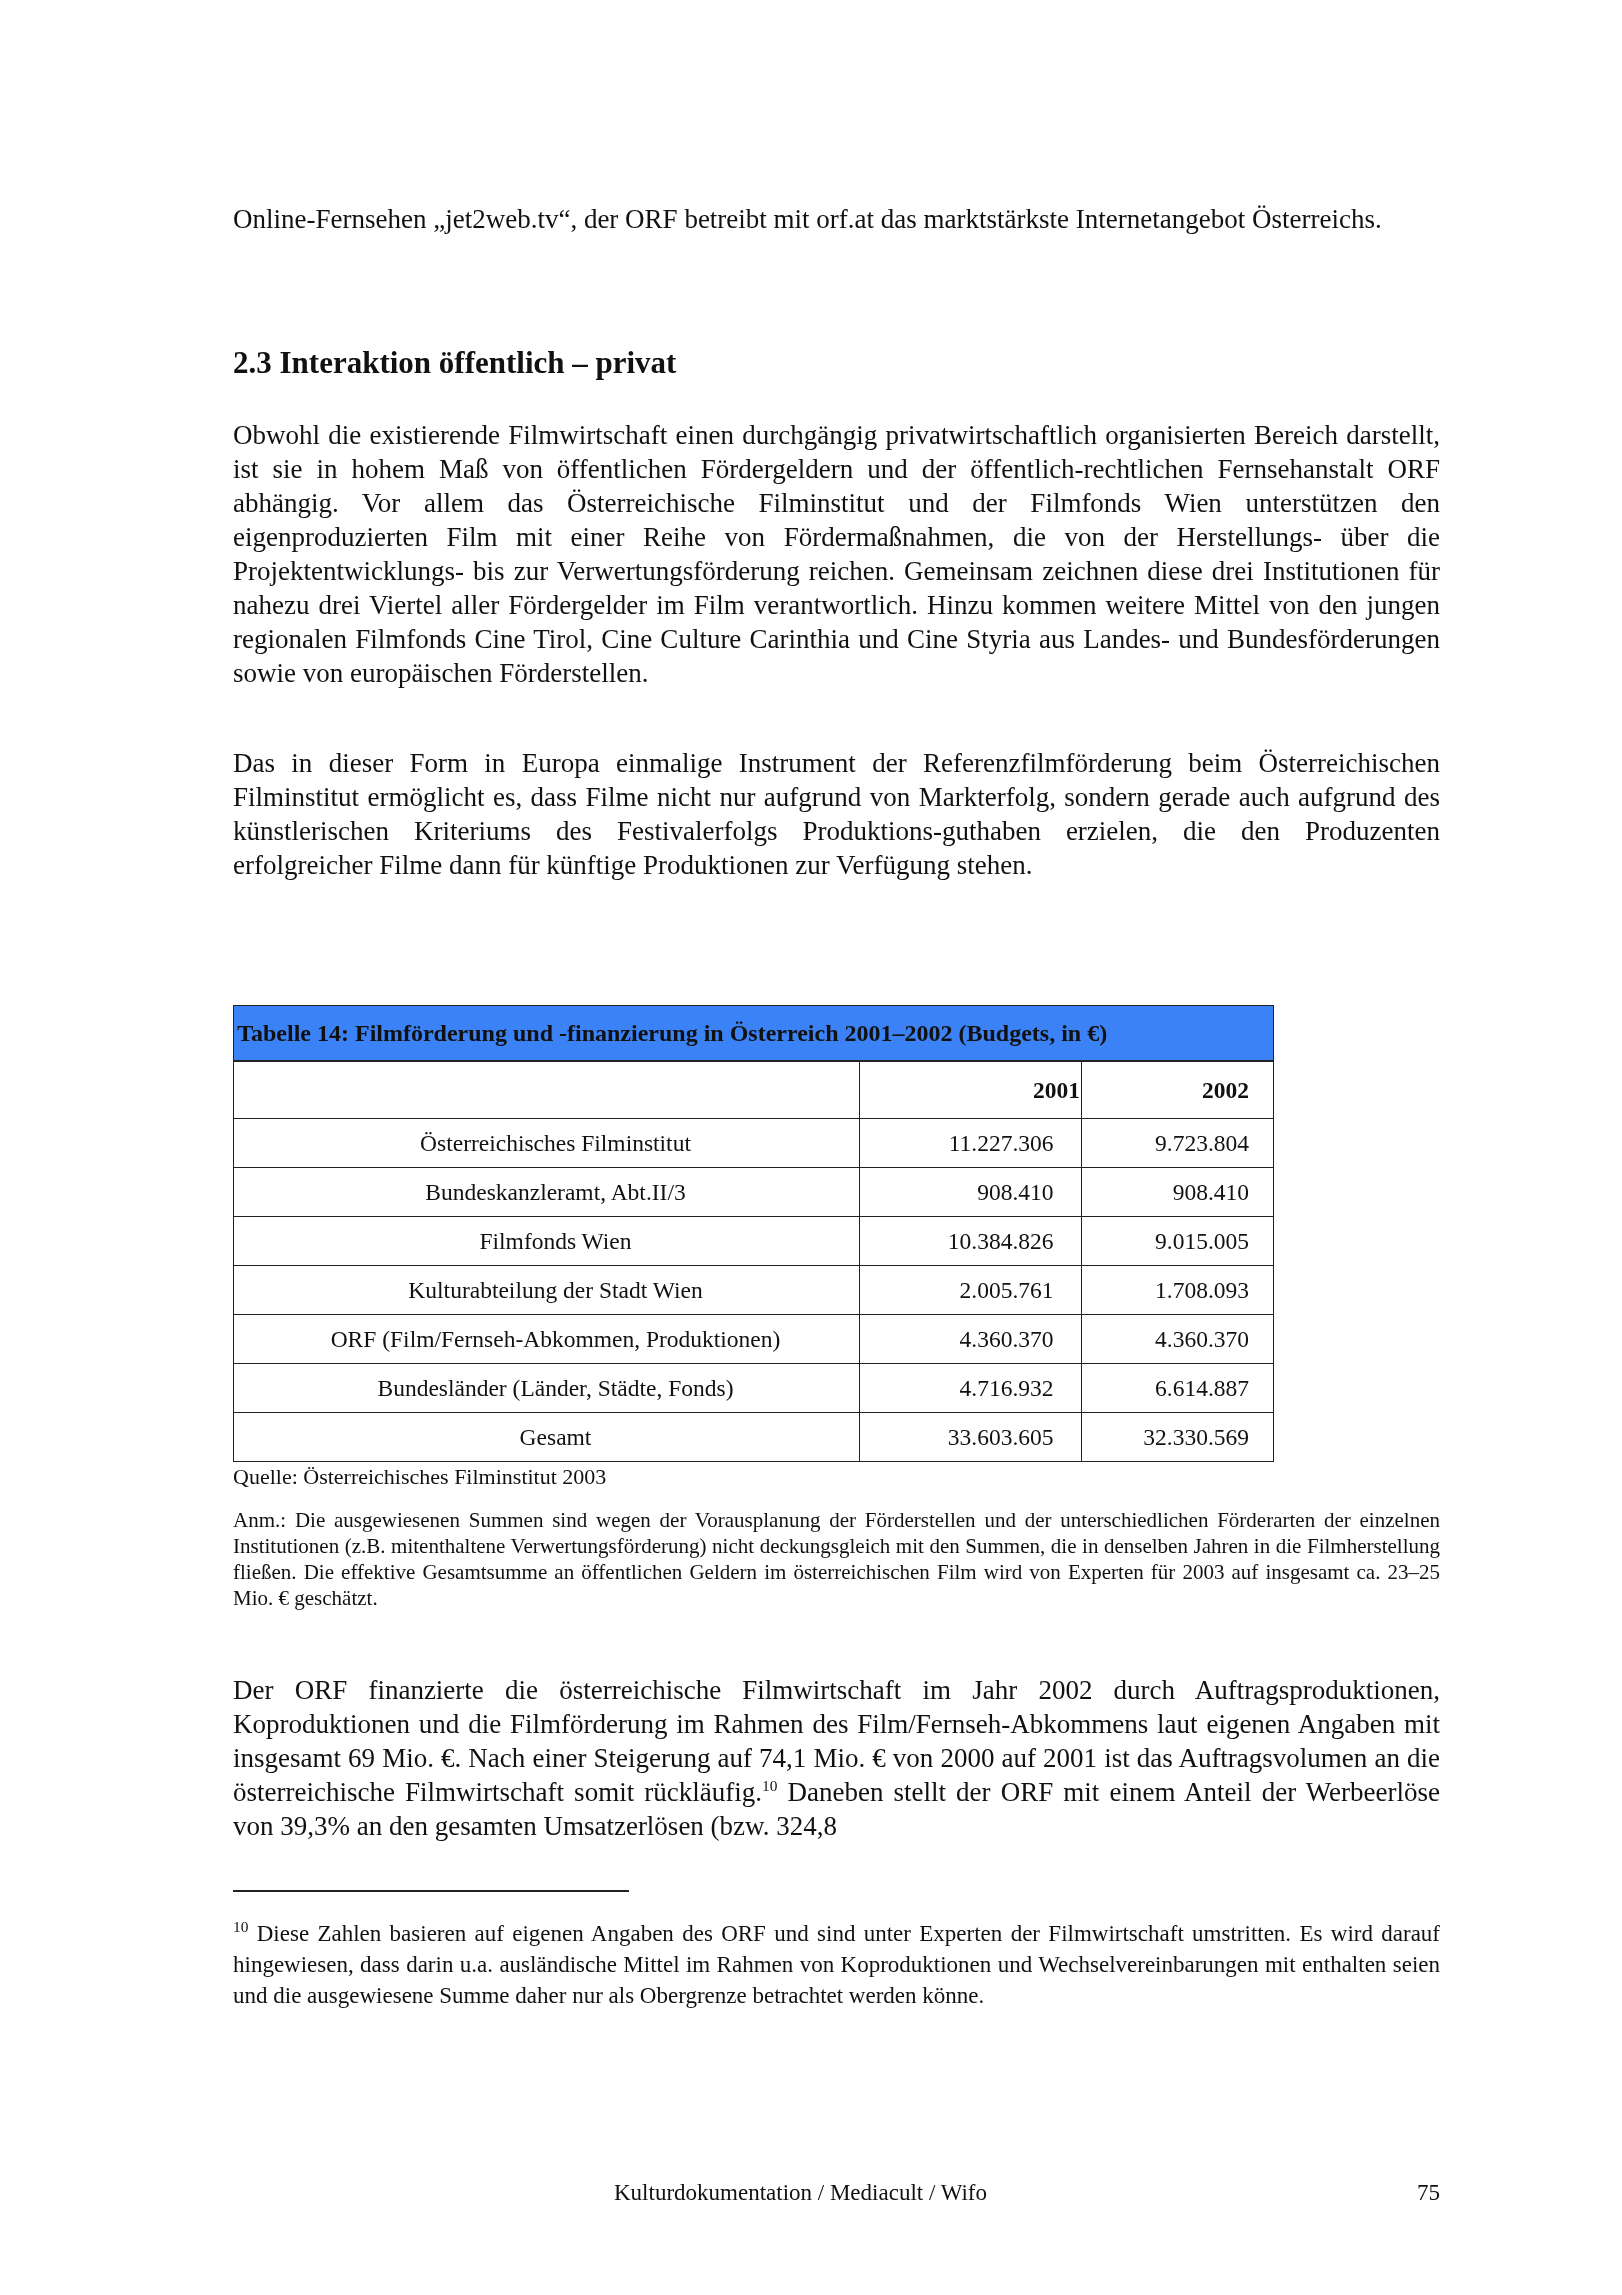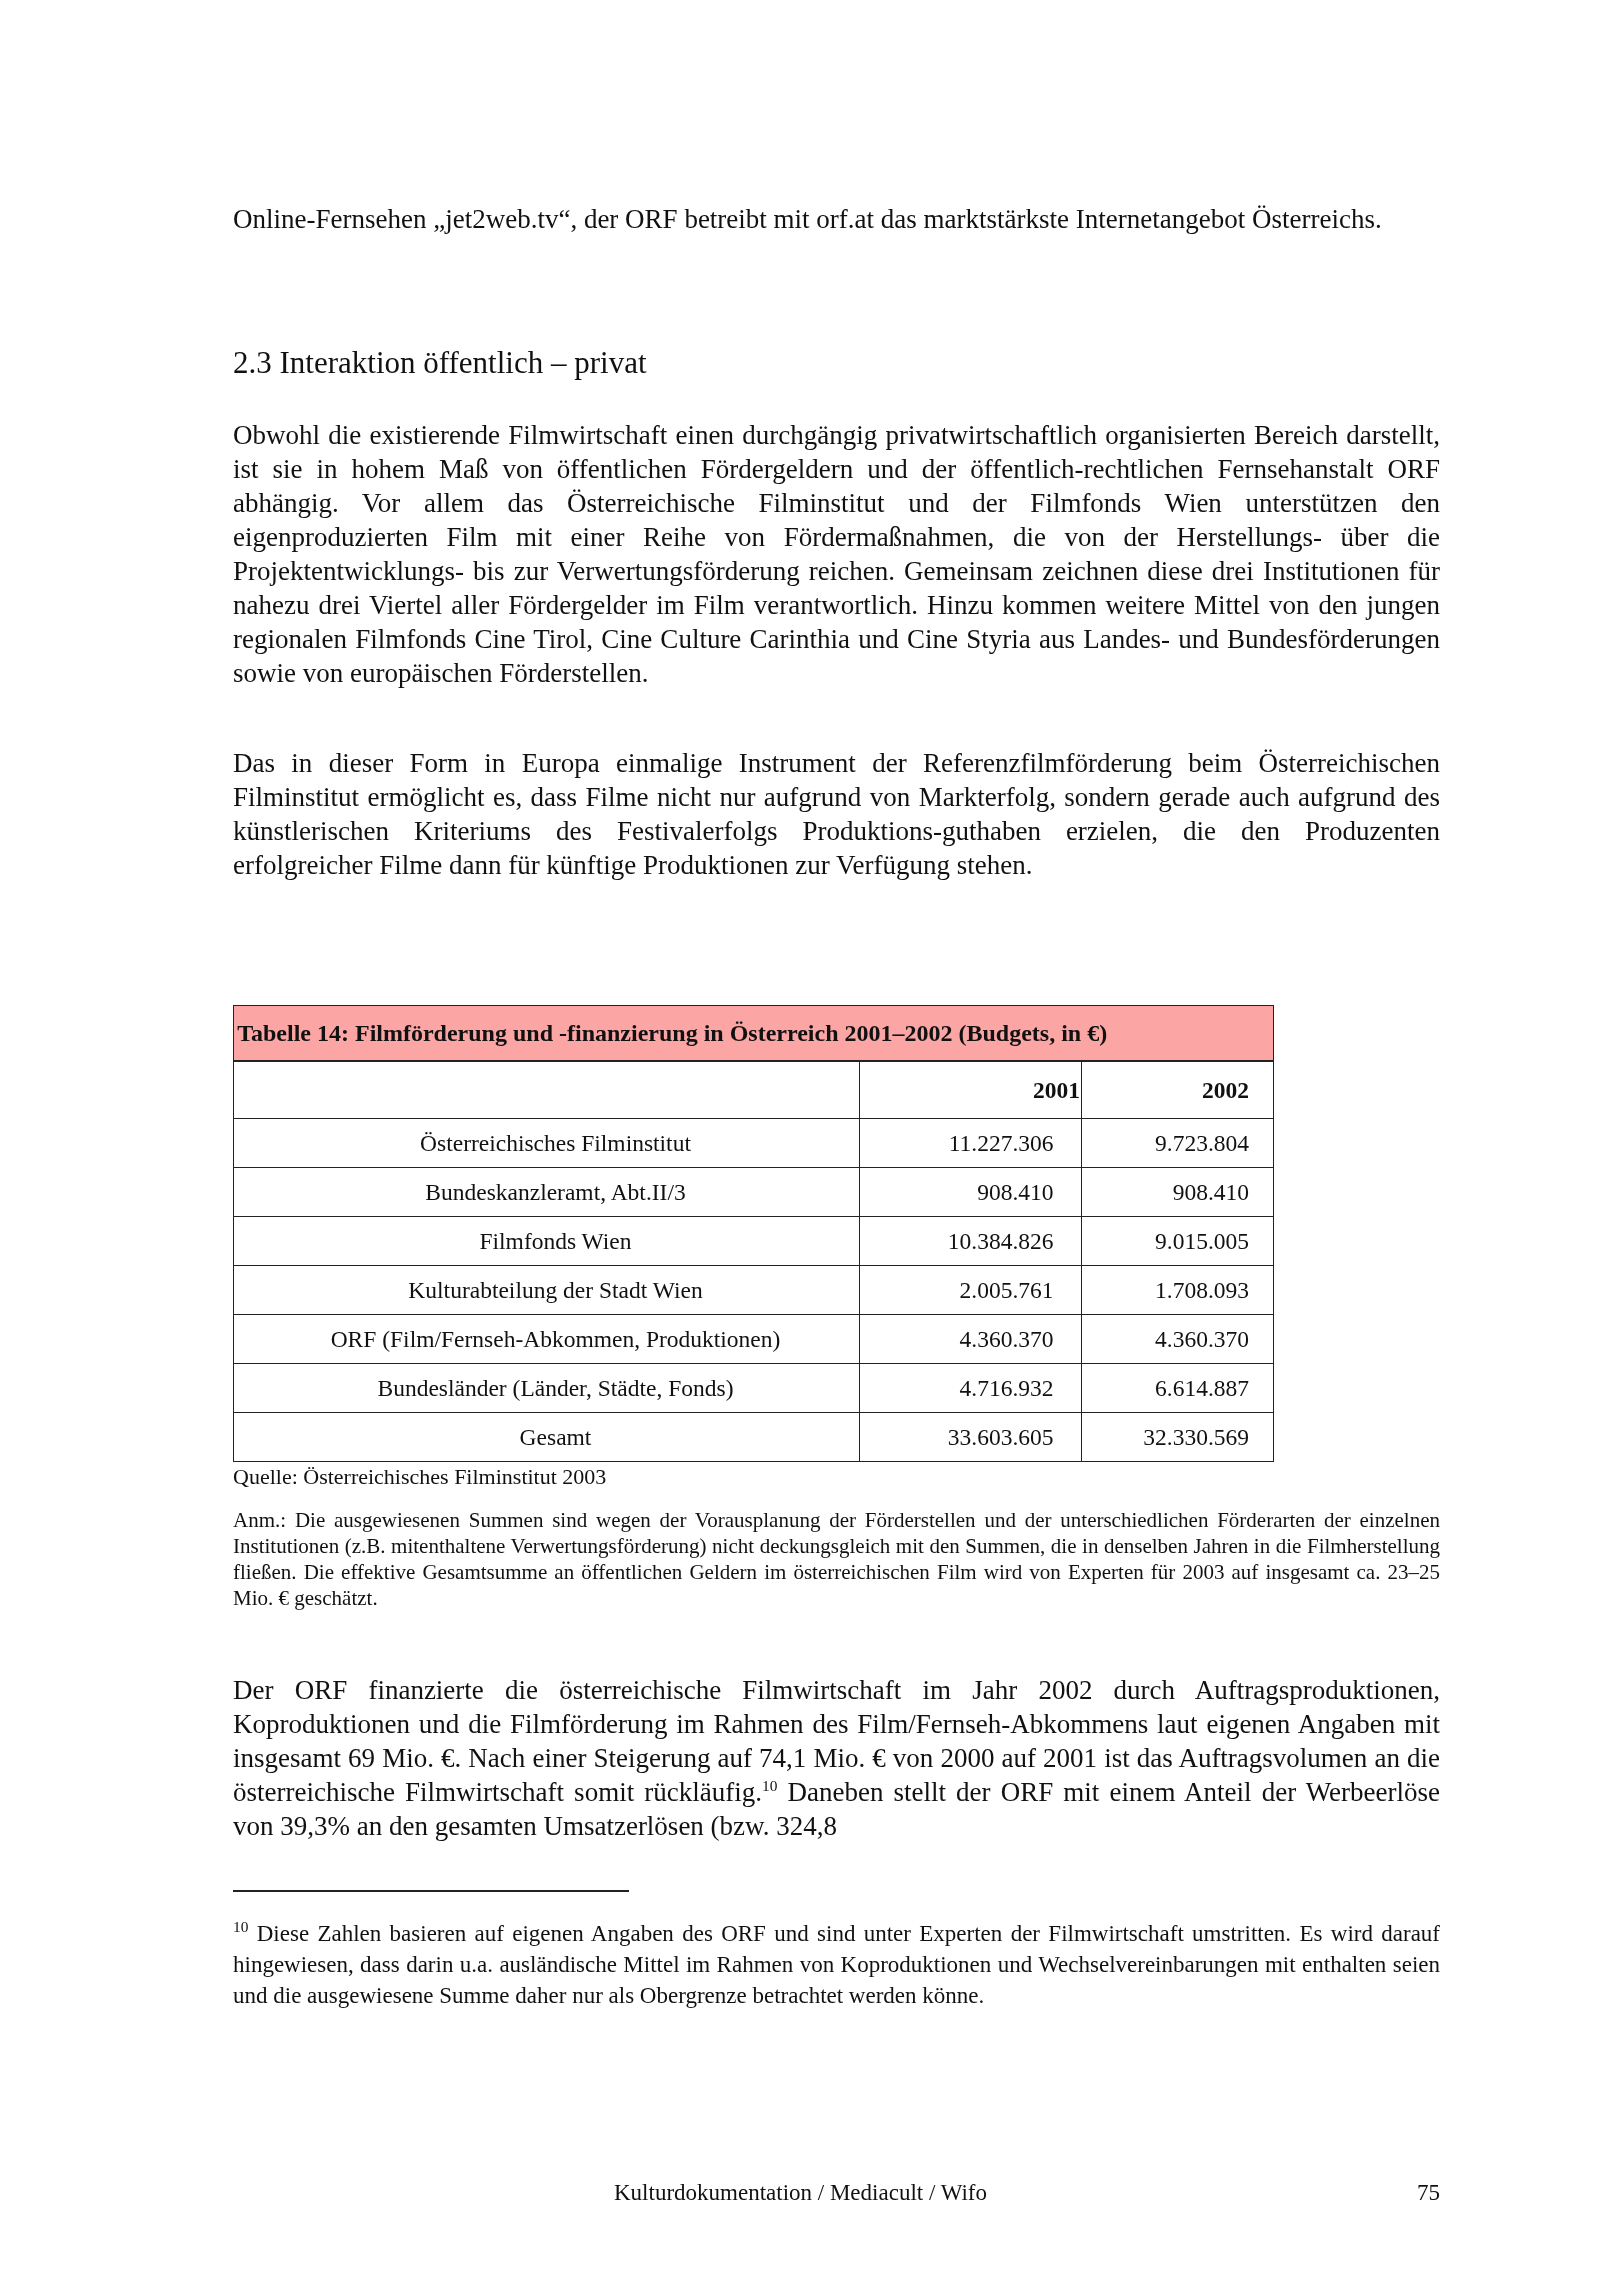--- a/index.html
+++ b/index.html
@@ -1,26 +1,26 @@
 <!DOCTYPE html>
 <html style="font-size:13px"><head>
 <meta charset="utf-8">
 <style>
   html, body { margin: 0; padding: 0; background: #ffffff; }
   body { width: 1622px; height: 2295px; position: relative; font-family: "Liberation Serif", "DejaVu Serif", serif; color: #111; }
   .page { position: absolute; left: 233px; top: 0; width: 1207px; }
   .para { font-size: 27px; line-height: 34px; text-align: justify; margin: 0; }
   .p-intro { position: absolute; top: 174px; margin-top: 28px; }
-  .heading { position: absolute; top: 345px; font-size: 31px; font-weight: normal; margin: 0; }
+  .heading { position: absolute; top: 345px; font-size: 31px; font-weight: bold; margin: 0; }
   .p1 { position: absolute; top: 418px; }
   .p2 { position: absolute; top: 746px; }
   .tbl-wrap { position: absolute; top: 1005px; left: 0; width: 1041px; }
   table { border-collapse: collapse; width: 1041px; font-size: 23.5px; }
   td, th { border: 1.6px solid #222; }
-  .caption-cell { background: #fca5a5; font-weight: bold; text-align: left; padding: 0 3.2px; height: 54px; font-size: 24px; border-bottom: 2.4px solid #222; }
+  .caption-cell { background: #3b82f6; font-weight: bold; text-align: left; padding: 0 3.2px; height: 54px; font-size: 24px; border-bottom: 2.4px solid #222; }
   .hdr-row td { height: 54px; font-weight: bold; text-align: right; }
   .data-row td { height: 46px; }
   .label-cell { padding-left: 19.5px; text-align: center; width: 633px; }
   .num-cell { text-align: right; padding-right: 27.6px; }
   .c1 { width: 199px; }
   .c2 { width: 170px; padding-right: 24px; }
   .total td { font-weight: normal; }
   .source { position: absolute; top: 1464px; font-size: 22px; margin: 0; }
   .note { position: absolute; top: 1507px; font-size: 21px; line-height: 26px; text-align: justify; margin: 0; width: 1207px; }
   .p3 { position: absolute; top: 1673px; }

